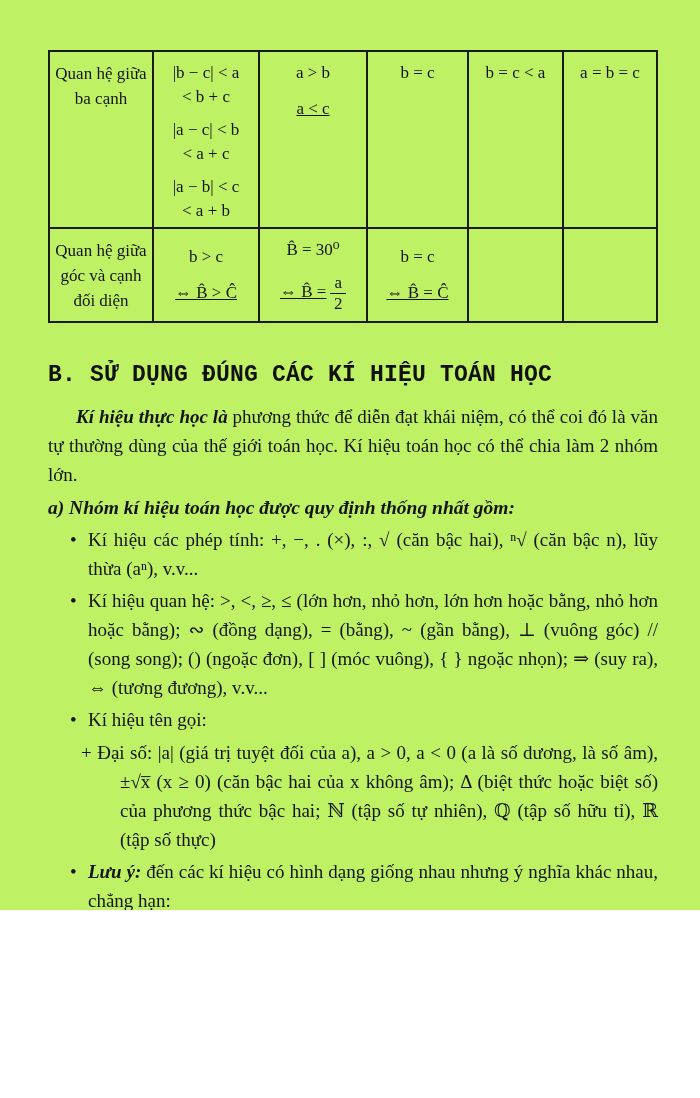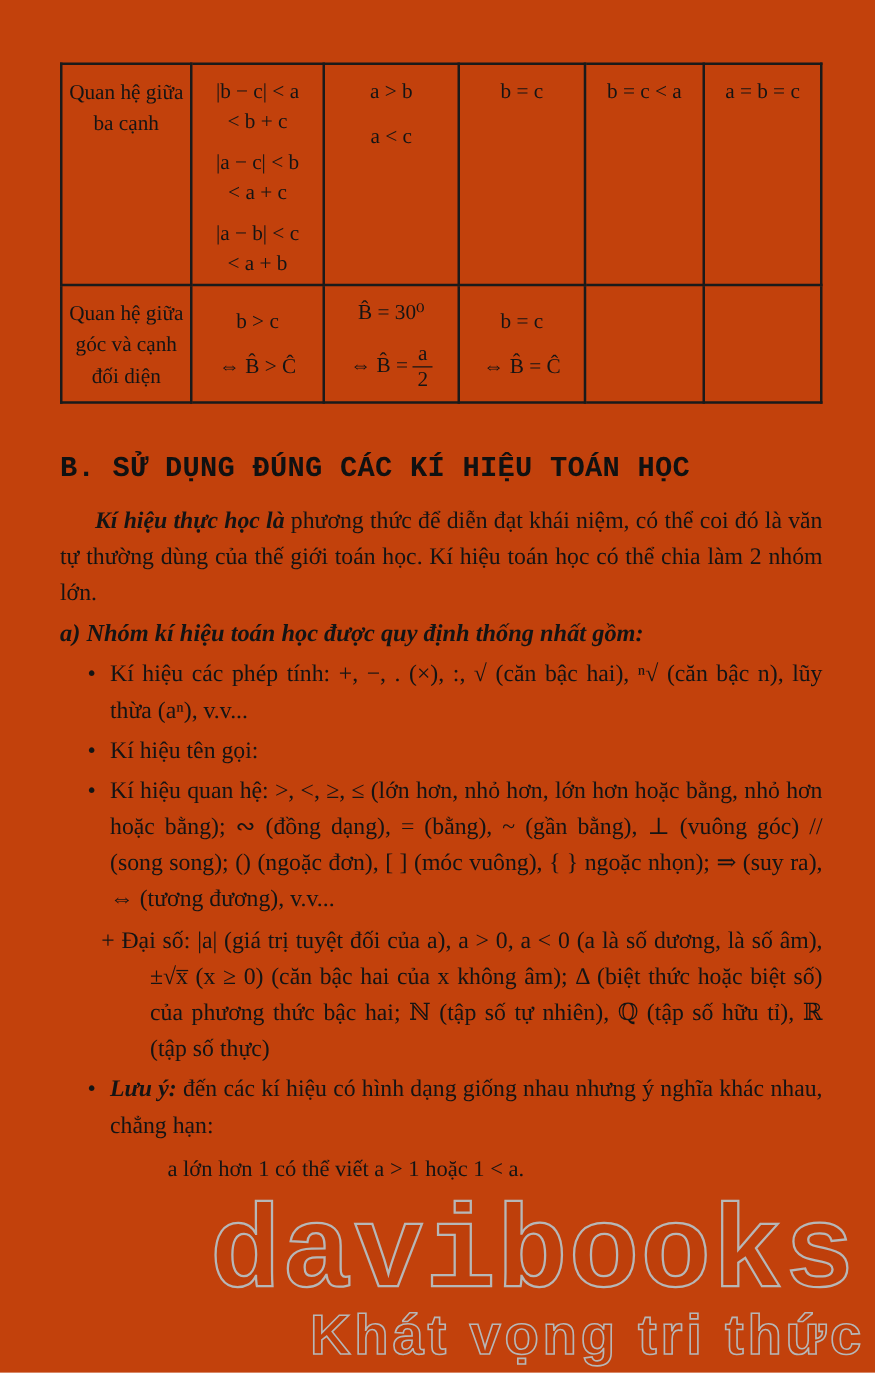--- a/index.html
+++ b/index.html
@@ -1,40 +1,40 @@
 <!DOCTYPE html>
 <html><head>
 <meta charset="utf-8">
 <style>
   html,body{margin:0;padding:0;}
   .page{
     position:relative;
-    width:700px;height:1098px;
-    background:#c2410c;
+    width:700px;height:910px;
+    background:#bef264;
     color:#141414;
     font-family:"Liberation Serif","DejaVu Serif",serif;
     overflow:hidden;
   }
   
   .table-wrap{padding-top:50px;margin-left:48px;width:608px;}
   table.rel-table{
     border-collapse:collapse;table-layout:fixed;width:608px;
     font-size:17px;
   }
   table.rel-table td{
     border:2px solid #1a1a1a;
     text-align:center;
     padding:4px 3px;
   }
   table.rel-table tr.r1 td{vertical-align:top;padding-top:9px;height:140px;}
   table.rel-table tr.r2 td{vertical-align:middle;height:84px;}
   td.label-cell{line-height:25px;}
   .ln{line-height:24px;white-space:nowrap;}
   .gap-before{margin-top:9px;}
-  .gap-sm{margin-top:12px;}
+  .gap-sm{margin-top:12px;text-decoration:underline;}
   .frac{display:inline-block;vertical-align:middle;text-align:center;line-height:1.05;margin-left:4px;}
   .frac .num{display:block;border-bottom:1.6px solid #141414;padding:0 4px 1px;}
   .frac .den{display:block;padding-top:1px;}
   
   .content{margin:0 42px 0 48px;width:610px;}
   h2.heading{
     font-family:Liberation Mono, monospace;
     font-size:23px;font-weight:bold;letter-spacing:.2px;
     margin:38px 0 0 0;line-height:28px;color:#111;
   }
@@ -158,25 +158,25 @@
 
     <p class="intro"><span class="bold-it">Kí hiệu thực học là</span><span> phương thức để diễn đạt khái niệm, có thể coi đó là văn tự thường dùng của thế giới toán học. Kí hiệu toán học có thể chia làm 2 nhóm lớn.</span></p>
 
     <p class="section-a">a) Nhóm kí hiệu toán học được quy định thống nhất gồm:</p>
 
     <div class="bullet">
       <span>Kí hiệu các phép tính: +, −, . (×), :, √ (căn bậc hai), ⁿ√ (căn bậc n), lũy thừa (aⁿ), v.v...</span>
     </div>
 
     <div class="bullet">
-      <span>Kí hiệu tên gọi:</span>
+      <span>Kí hiệu quan hệ: &gt;, &lt;, ≥, ≤ (lớn hơn, nhỏ hơn, lớn hơn hoặc bằng, nhỏ hơn hoặc bằng); ∾ (đồng dạng), = (bằng), ~ (gần bằng), ⊥ (vuông góc) // (song song); () (ngoặc đơn), [ ] (móc vuông), { } ngoặc nhọn); ⇒ (suy ra), ⇔ (tương đương), v.v...</span>
     </div>
 
     <div class="bullet">
-      <span>Kí hiệu quan hệ: &gt;, &lt;, ≥, ≤ (lớn hơn, nhỏ hơn, lớn hơn hoặc bằng, nhỏ hơn hoặc bằng); ∾ (đồng dạng), = (bằng), ~ (gần bằng), ⊥ (vuông góc) // (song song); () (ngoặc đơn), [ ] (móc vuông), { } ngoặc nhọn); ⇒ (suy ra), ⇔ (tương đương), v.v...</span>
+      <span>Kí hiệu tên gọi:</span>
     </div>
 
     <div class="sub">
       <span>+ Đại số: |a| (giá trị tuyệt đối của a), a &gt; 0, a &lt; 0 (a là số dương, là số âm), ±√x̅ (x ≥ 0) (căn bậc hai của x không âm); Δ (biệt thức hoặc biệt số) của phương thức bậc hai; ℕ (tập số tự nhiên), ℚ (tập số hữu tỉ), ℝ (tập số thực)</span>
     </div>
 
 
     <div class="bullet">
       <span class="bold-it">Lưu ý:</span><span> đến các kí hiệu có hình dạng giống nhau nhưng ý nghĩa khác nhau, chẳng hạn:</span>
     </div>

